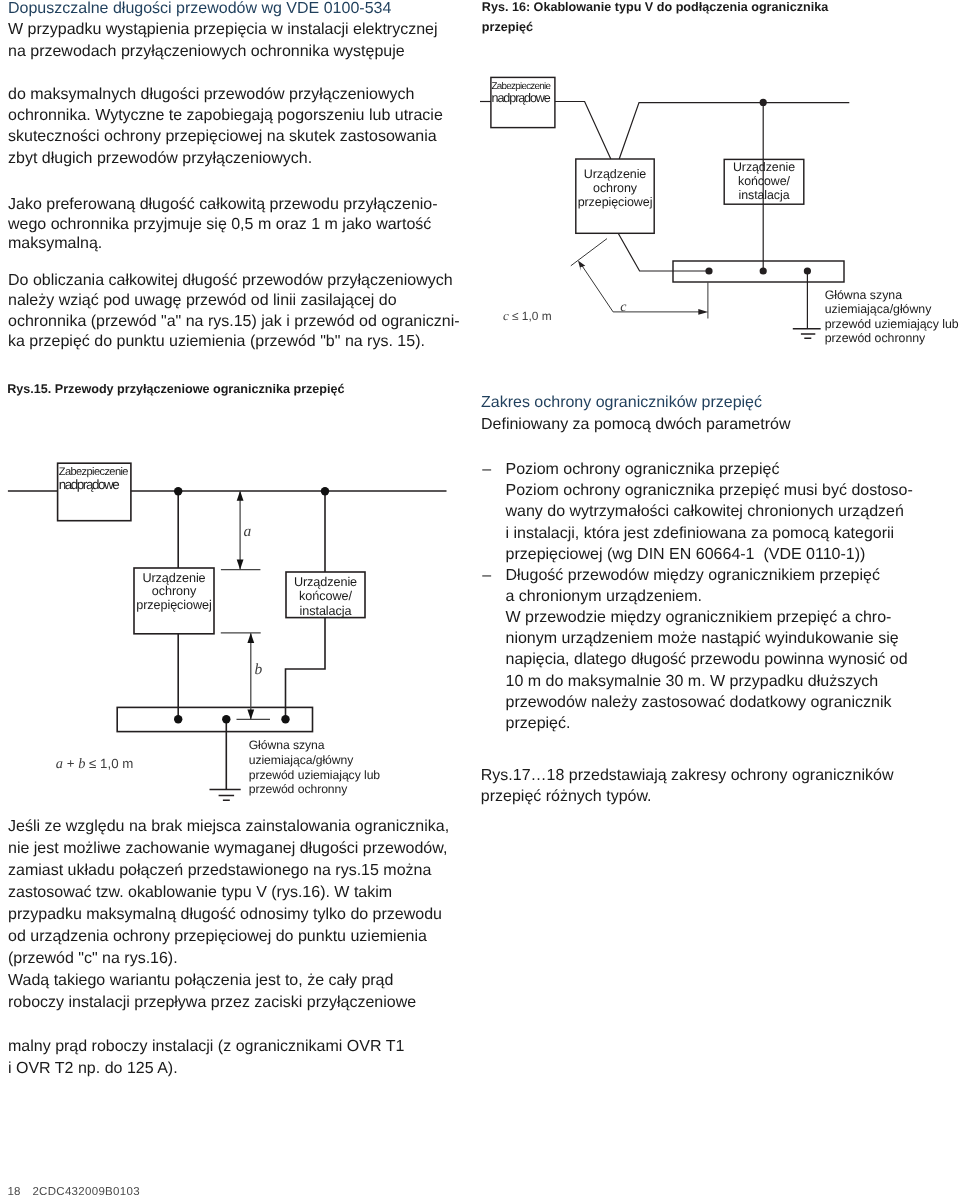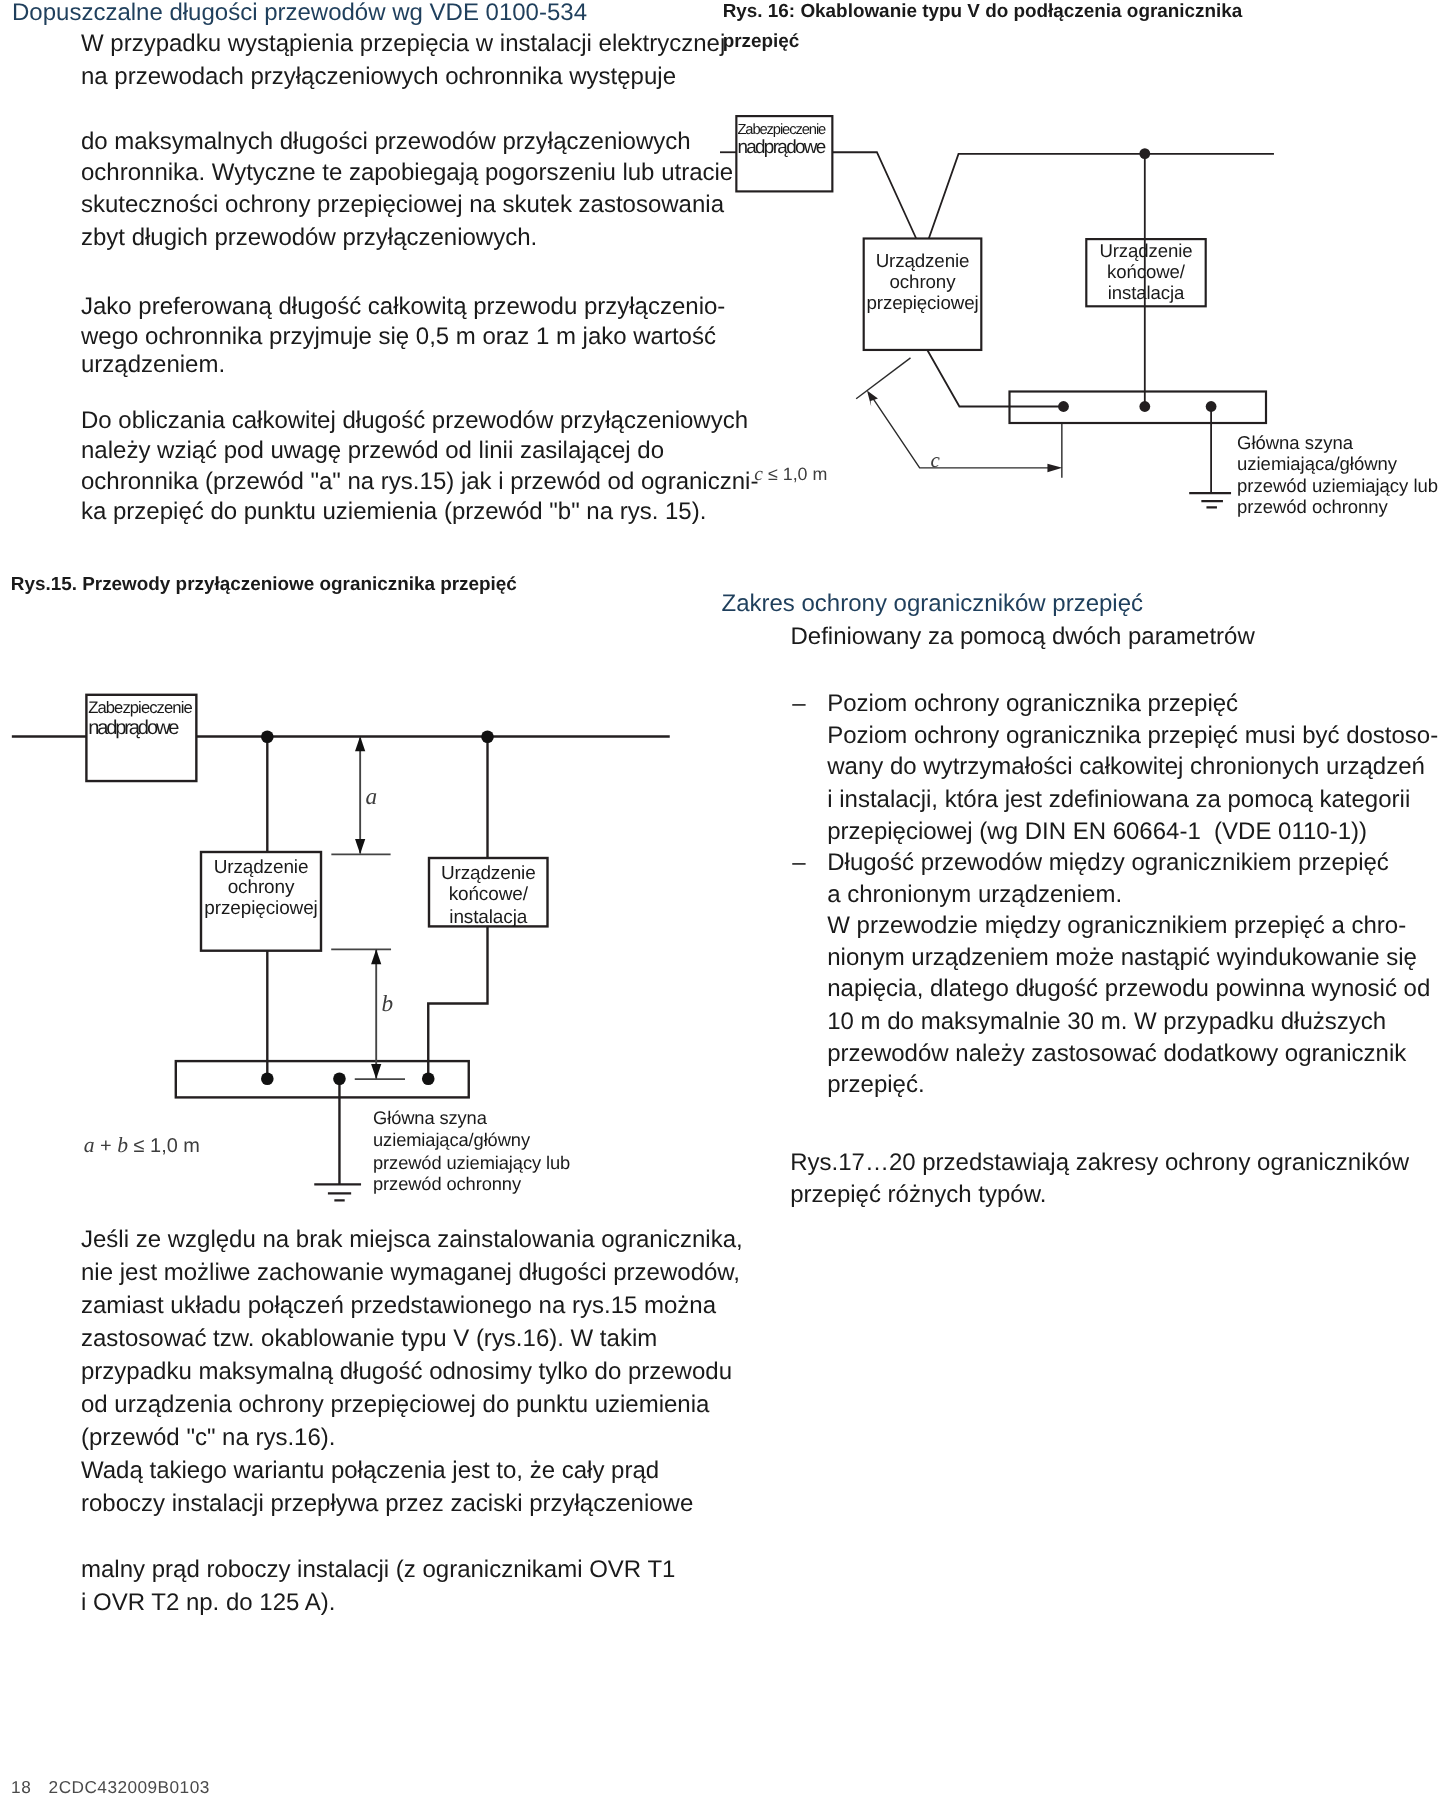--- a/index.html
+++ b/index.html
@@ -3,21 +3,21 @@
 <meta charset="utf-8">
 <title>Dopuszczalne dlugosci przewodow wg VDE 0100-534</title>
 <style>
   html,body{margin:0;padding:0;}
   *{-webkit-font-smoothing:antialiased;text-rendering:geometricPrecision;}
   body{width:960px;height:1200px;background:#ffffff;
        font-family:"Liberation Sans",sans-serif;color:#1a1a1a;
        position:relative;overflow:hidden;}
   .page{position:absolute;left:0;top:0;width:960px;height:1200px;}
   .abs{position:absolute;}
-  .tx{font-size:16.0px;line-height:21.5px;white-space:pre;margin-left:46px;}
+  .tx{font-size:16.0px;line-height:21.5px;white-space:pre;}
   .hd{font-size:16.0px;line-height:21.5px;white-space:pre;color:#1f3f5c;}
   .cap{font-size:12.6px;font-weight:bold;line-height:21.5px;white-space:pre;}
   .dl{white-space:pre;color:#1a1a1a;}
   .dim{font-size:11.5px;white-space:pre;color:#3d3d3d;line-height:13px;}
   .dim i{font-family:"Liberation Serif",serif;font-style:italic;font-size:12.8px;}
   .foot{font-size:11.5px;white-space:pre;color:#4a4a4a;letter-spacing:0.3px;line-height:13px;}
   svg{display:block;overflow:visible;}
 </style>
 </head>
 <body>
@@ -26,21 +26,21 @@
 
   <div class="abs hd" style="left:8px;top:-2.49px">Dopuszczalne długości przewodów wg VDE 0100-534</div>
   <div class="abs tx" style="left:8px;top:19.34px">W przypadku wystąpienia przepięcia w instalacji elektrycznej</div>
   <div class="abs tx" style="left:8px;top:40.77px">na przewodach przyłączeniowych ochronnika występuje</div>
   <div class="abs tx" style="left:8px;top:83.63px">do maksymalnych długości przewodów przyłączeniowych</div>
   <div class="abs tx" style="left:8px;top:105.06px">ochronnika. Wytyczne te zapobiegają pogorszeniu lub utracie</div>
   <div class="abs tx" style="left:8px;top:126.49px">skuteczności ochrony przepięciowej na skutek zastosowania</div>
   <div class="abs tx" style="left:8px;top:147.92px">zbyt długich przewodów przyłączeniowych.</div>
   <div class="abs tx" style="left:8px;top:194.36px">Jako preferowaną długość całkowitą przewodu przyłączenio-</div>
   <div class="abs tx" style="left:8px;top:213.76px">wego ochronnika przyjmuje się 0,5 m oraz 1 m jako wartość</div>
-  <div class="abs tx" style="left:8px;top:233.16px">urządzeniem.</div>
+  <div class="abs tx" style="left:8px;top:233.16px">maksymalną.</div>
   <div class="abs tx" style="left:8px;top:269.86px">Do obliczania całkowitej długość przewodów przyłączeniowych</div>
   <div class="abs tx" style="left:8px;top:290.26px">należy wziąć pod uwagę przewód od linii zasilającej do</div>
   <div class="abs tx" style="left:8px;top:310.66px">ochronnika (przewód "a" na rys.15) jak i przewód od ograniczni-</div>
   <div class="abs tx" style="left:8px;top:331.06px">ka przepięć do punktu uziemienia (przewód "b" na rys. 15).</div>
   <div class="abs cap" style="left:7.2px;top:378.82px">Rys.15. Przewody przyłączeniowe ogranicznika przepięć</div>
   <div class="abs tx" style="left:8px;top:815.66px">Jeśli ze względu na brak miejsca zainstalowania ogranicznika,</div>
   <div class="abs tx" style="left:8px;top:837.66px">nie jest możliwe zachowanie wymaganej długości przewodów,</div>
   <div class="abs tx" style="left:8px;top:859.66px">zamiast układu połączeń przedstawionego na rys.15 można</div>
   <div class="abs tx" style="left:8px;top:881.66px">zastosować tzw. okablowanie typu V (rys.16). W takim</div>
   <div class="abs tx" style="left:8px;top:903.66px">przypadku maksymalną długość odnosimy tylko do przewodu</div>
@@ -63,21 +63,21 @@
   <div class="abs tx" style="left:505.5px;top:543.77px">przepięciowej (wg DIN EN 60664-1  (VDE 0110-1))</div>
   <div class="abs tx" style="left:482.2px;top:564.91px">–</div>
   <div class="abs tx" style="left:505.5px;top:564.91px">Długość przewodów między ogranicznikiem przepięć</div>
   <div class="abs tx" style="left:505.5px;top:586.05px">a chronionym urządzeniem.</div>
   <div class="abs tx" style="left:505.5px;top:607.19px">W przewodzie między ogranicznikiem przepięć a chro-</div>
   <div class="abs tx" style="left:505.5px;top:628.33px">nionym urządzeniem może nastąpić wyindukowanie się</div>
   <div class="abs tx" style="left:505.5px;top:649.47px">napięcia, dlatego długość przewodu powinna wynosić od</div>
   <div class="abs tx" style="left:505.5px;top:670.61px">10 m do maksymalnie 30 m. W przypadku dłuższych</div>
   <div class="abs tx" style="left:505.5px;top:691.75px">przewodów należy zastosować dodatkowy ogranicznik</div>
   <div class="abs tx" style="left:505.5px;top:712.89px">przepięć.</div>
-  <div class="abs tx" style="left:480.8px;top:765.21px">Rys.17…20 przedstawiają zakresy ochrony ograniczników</div>
+  <div class="abs tx" style="left:480.8px;top:765.21px">Rys.17…18 przedstawiają zakresy ochrony ograniczników</div>
   <div class="abs tx" style="left:480.8px;top:786.31px">przepięć różnych typów.</div>
 
   <div class="abs foot" style="left:7.4px;top:1185.5px">18</div>
   <div class="abs foot" style="left:32.4px;top:1185.5px">2CDC432009B0103</div>
   <div class="abs" style="left:0px;top:450px;width:470px;height:365px">
   <svg width="470" height="365" viewBox="0 0 470 365">
     <g fill="none" stroke="#231f20" stroke-width="1.6" stroke-linecap="butt">
       <path d="M 7.9,41.0 L 57.6,41.0"></path>
       <rect x="57.6" y="13.2" width="73.3" height="57.5"></rect>
       <path d="M 130.9,41.0 L 446.5,41.0"></path>

